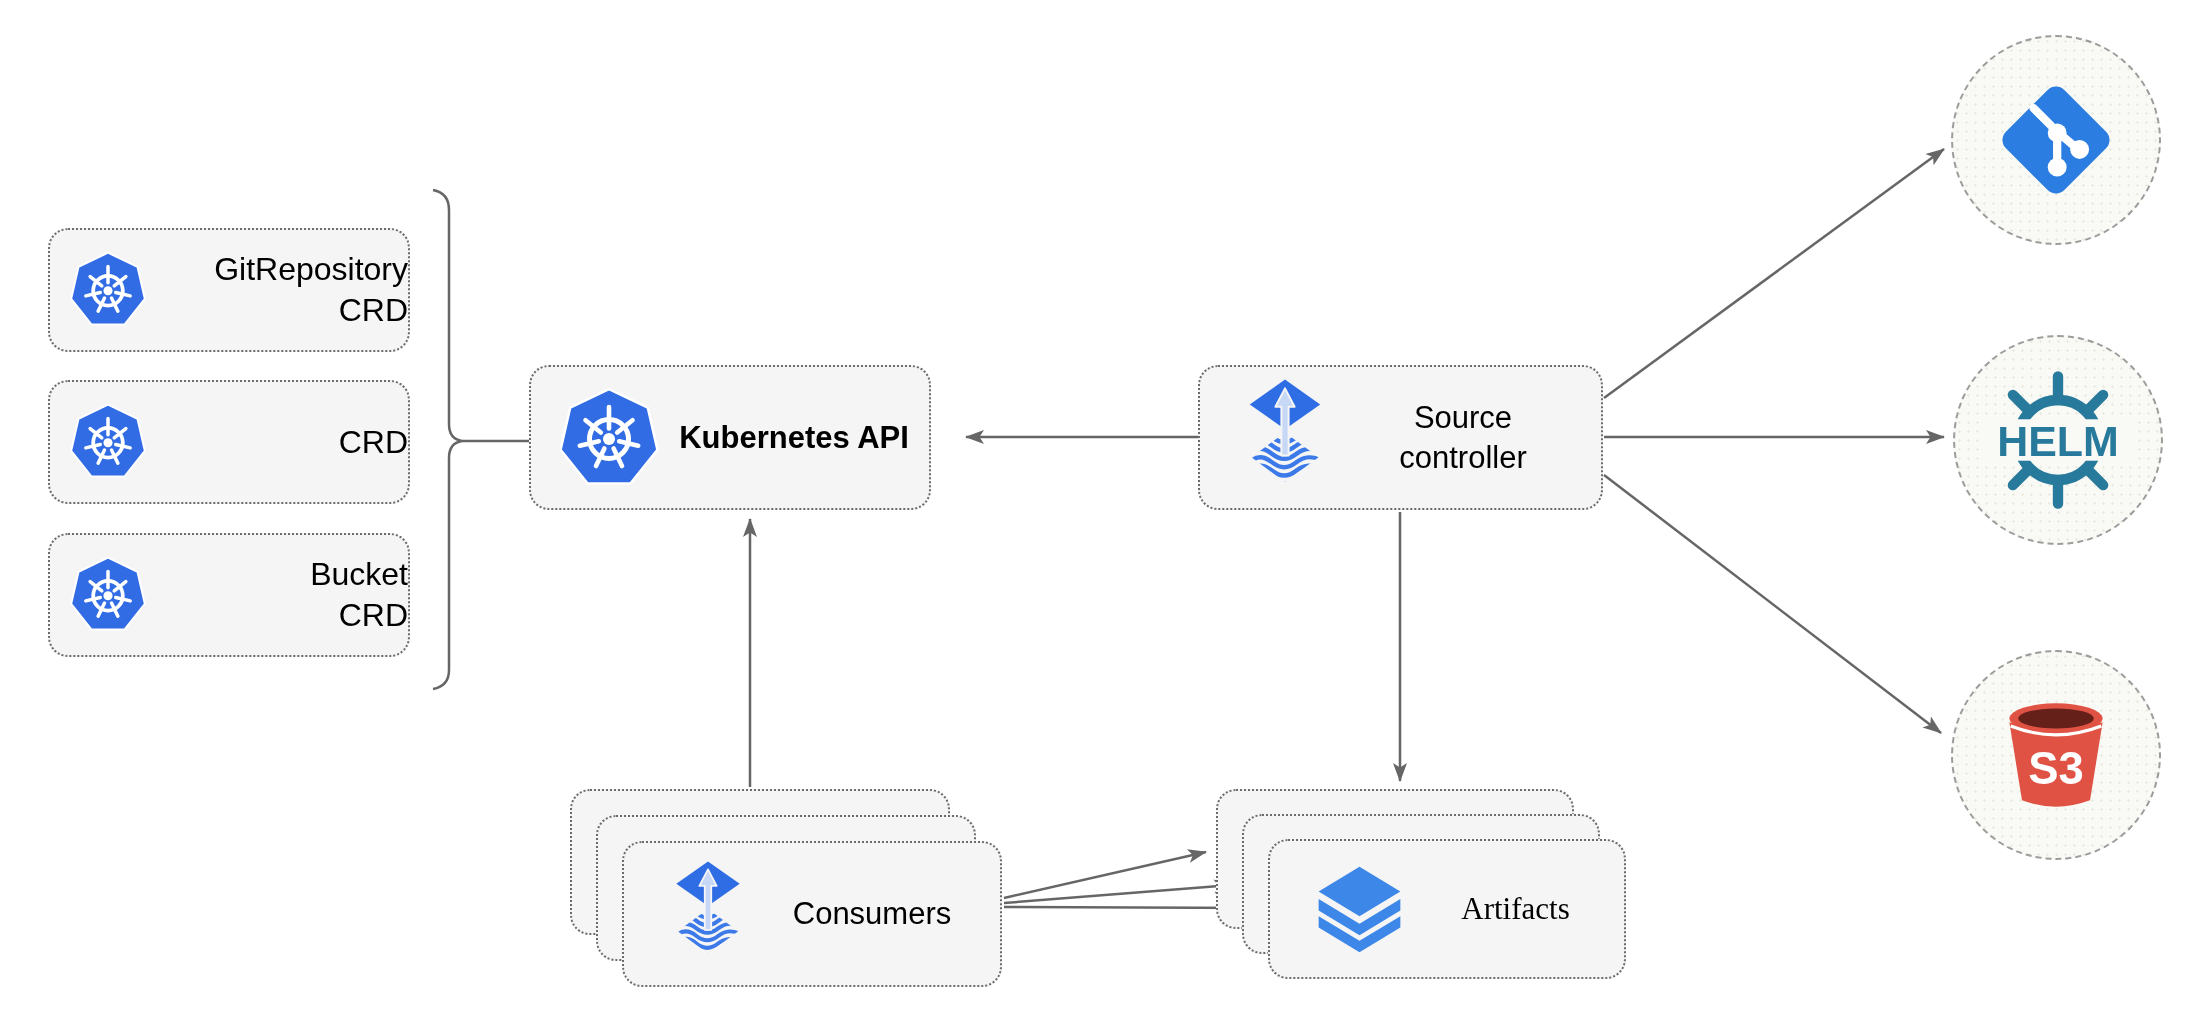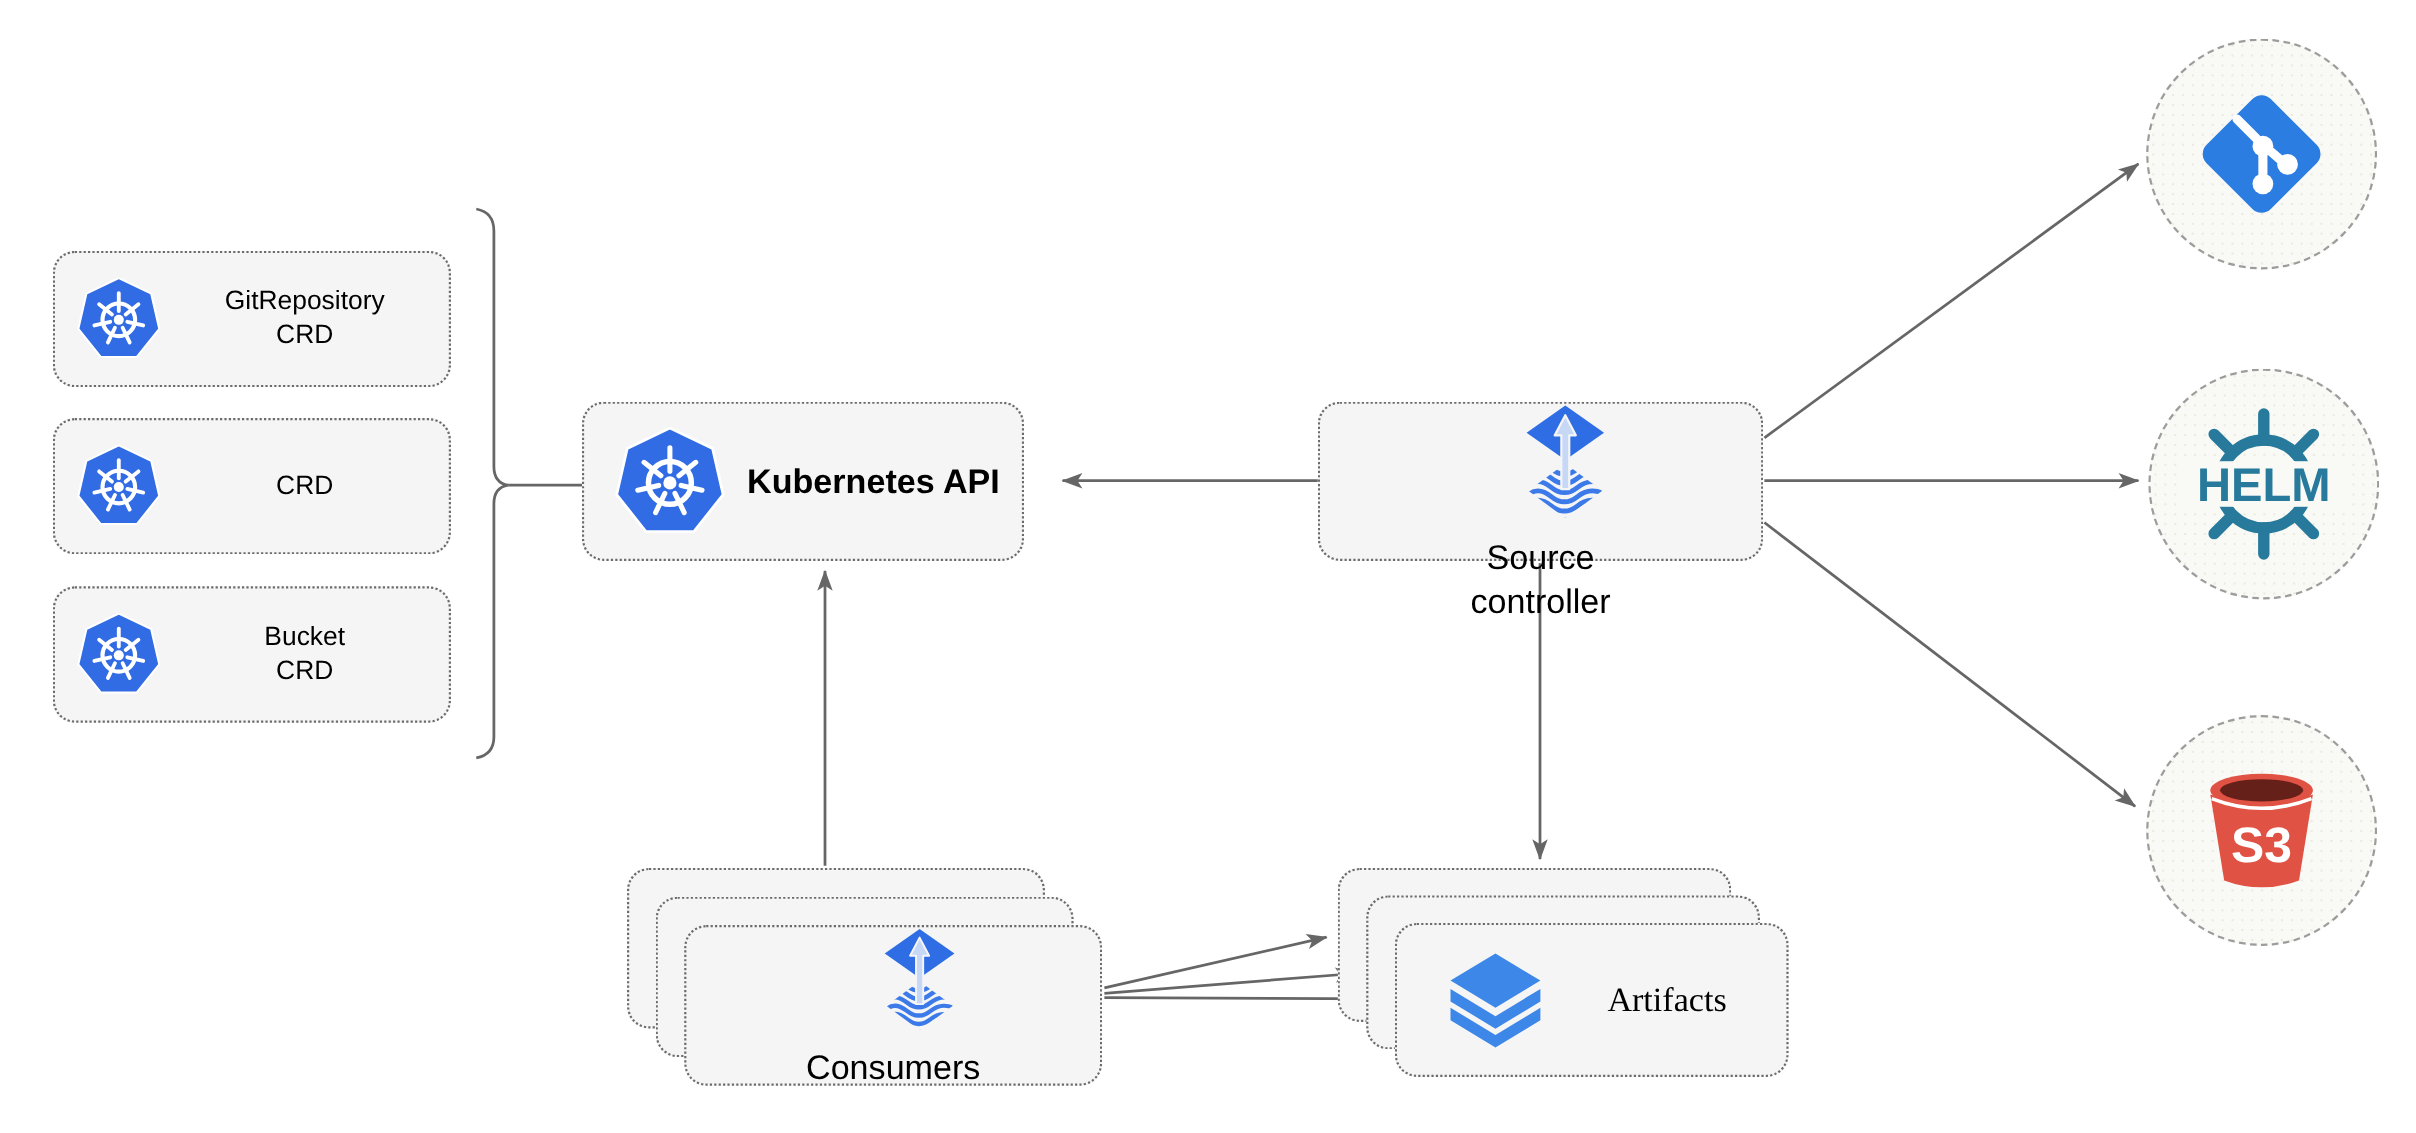--- a/index.html
+++ b/index.html
@@ -9,21 +9,21 @@
   }
   svg.connectors { position:absolute; left:0; top:0; width:2196px; height:1030px; }
   .box {
     position:absolute; box-sizing:border-box;
     background:#f5f5f5; border:2px dotted #6b6b6b; border-radius:20px;
     display:flex; align-items:center;
   }
   .ghost { }
   .label { flex:1; text-align:center; color:#000; font-size:31px; line-height:1.28; }
   .label span { display:block; }
-  .crd .label { font-size:24px; }
+  .crd .label { font-size:32px;text-align:right; }
   .icon { flex:0 0 auto; display:block; }
   .icon.k8s-small { width:76px; height:76px; margin-left:20px; }
   .icon.k8s-big   { width:100px; height:100px; margin-left:28px; }
   .icon.flux-big  { width:80px; height:120px; margin-left:45px; }
   .icon.flux-small{ width:72px; height:108px; margin-left:48px; }
   .icon.layers    { width:95px; height:95px; margin-left:42px; }
   .endpoint {
     position:absolute; box-sizing:border-box; width:210px; height:210px;
     border-radius:50%; border:2.5px dashed #9c9c9c;
     background-color:#f9f9f5;
@@ -170,33 +170,33 @@
 
   <div class="box" style="left:529px; top:365px; width:402px; height:145px;font-weight:bold;">
     <svg class="icon k8s-big">
         <use href="#sym-k8s"></use>
       </svg>
     <div class="label">
       <span>Kubernetes API</span>
     </div>
   </div>
 
-  <div class="box" style="left:1198px; top:365px; width:405px; height:145px;flex-direction:column;">
+  <div class="box" style="left:1198px; top:365px; width:405px; height:145px;">
     <svg class="icon flux-big">
         <use href="#sym-flux"></use>
       </svg>
     <div class="label">
       <span>Source</span>
       <span>controller</span>
     </div>
   </div>
 
   <div class="box ghost" style="left:570px; top:789px; width:380px; height:146px;"></div>
   <div class="box ghost" style="left:596px; top:815px; width:380px; height:146px;"></div>
-  <div class="box" style="left:622px; top:841px; width:380px; height:146px;flex-direction:column;">
+  <div class="box" style="left:622px; top:841px; width:380px; height:146px;">
     <svg class="icon flux-small">
         <use href="#sym-flux"></use>
       </svg>
     <div class="label">
       <span>Consumers</span>
     </div>
   </div>
 
   <div class="box ghost" style="left:1216px; top:789px; width:358px; height:140px;"></div>
   <div class="box ghost" style="left:1242px; top:814px; width:358px; height:140px;"></div>

